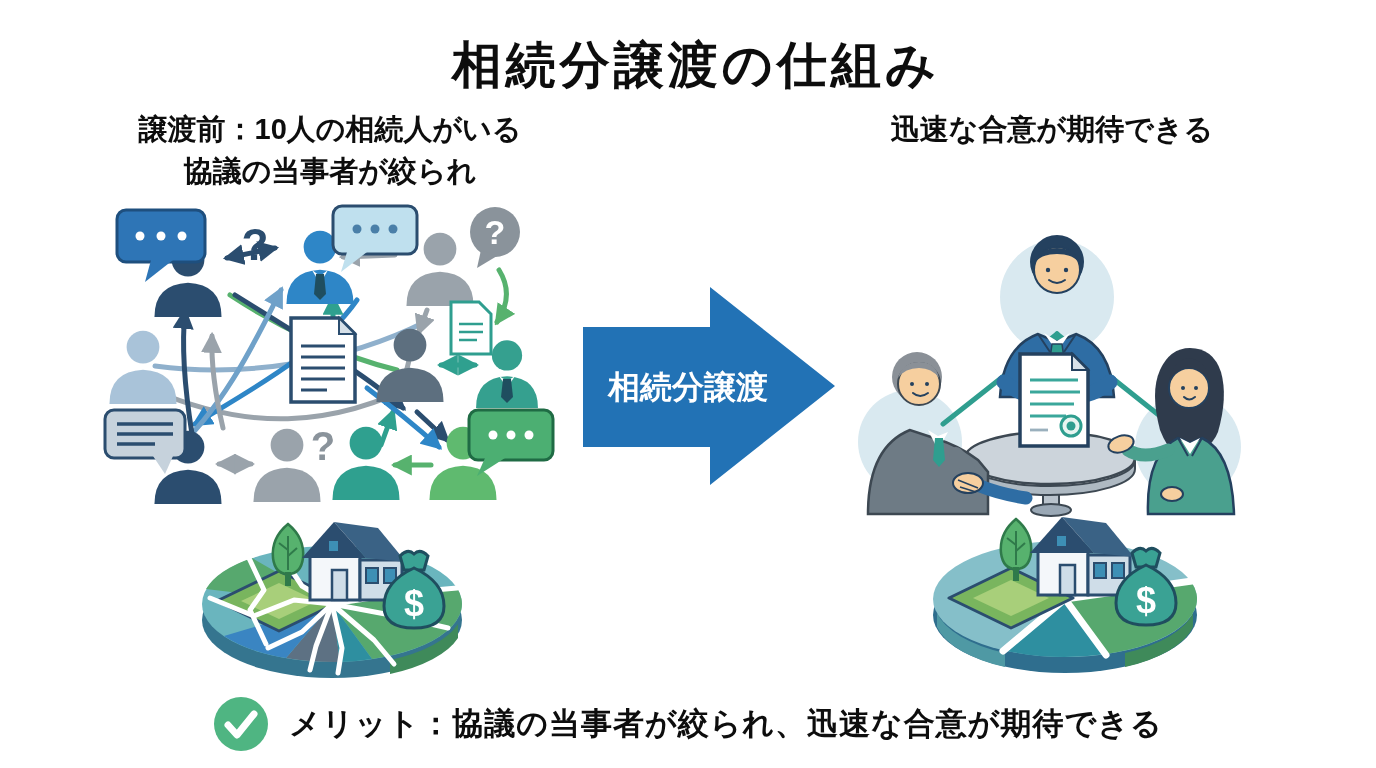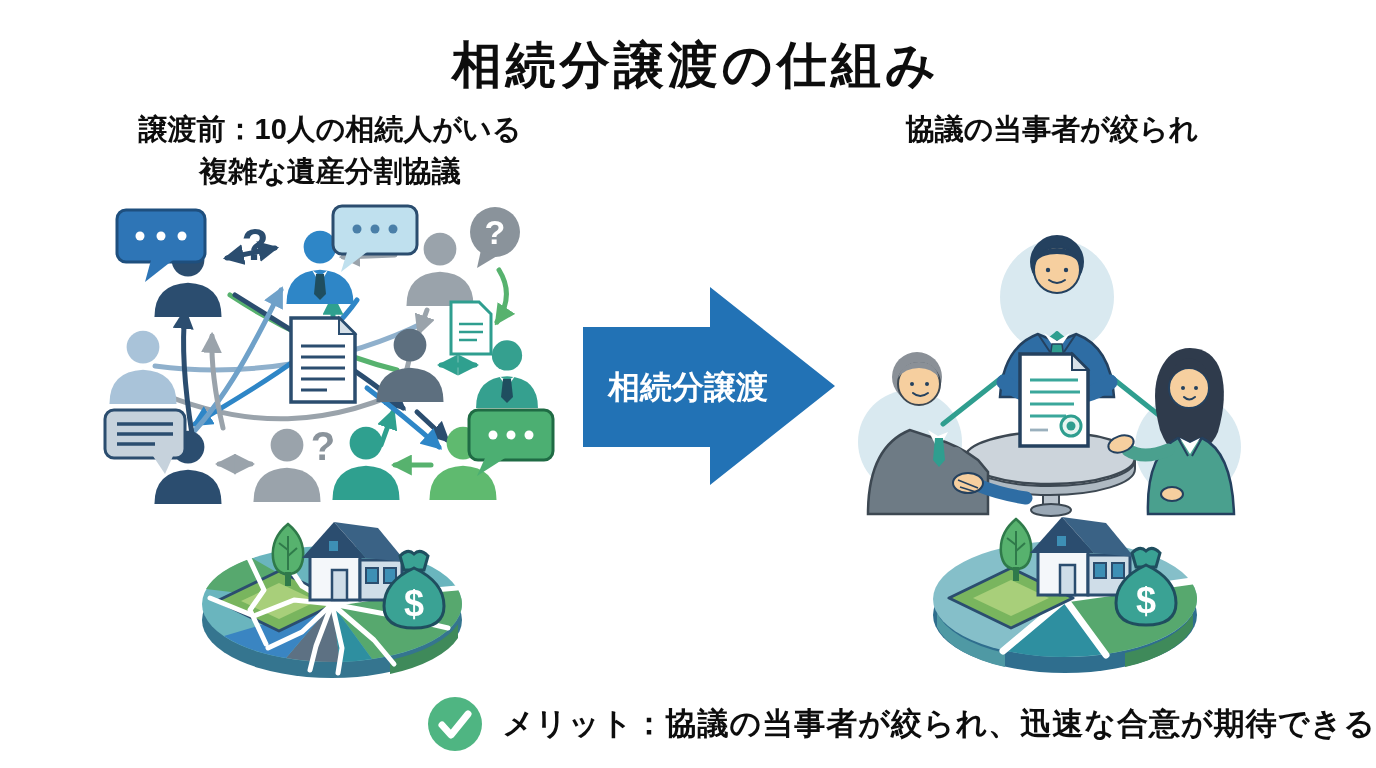--- a/index.html
+++ b/index.html
@@ -10,21 +10,21 @@
   .heading{position:absolute;top:108px;text-align:center;font-size:29px;font-weight:700;line-height:1.45;}
   .heading span{display:block;}
   .heading.before{left:85px;width:490px;}
   .heading.after{left:812px;width:480px;}
   .network{position:absolute;left:95px;top:198px;}
   .arrowsvg{position:absolute;left:578px;top:282px;}
   .arrowsvg text{font-family:"Liberation Sans", sans-serif;font-weight:800;}
   .meeting{position:absolute;left:838px;top:192px;}
   .pie-before{position:absolute;left:190px;top:498px;}
   .pie-after{position:absolute;left:920px;top:493px;}
-  .merit{position:absolute;top:696px;left:0;width:100%;display:flex;justify-content:flex-end;
+  .merit{position:absolute;top:696px;left:0;width:100%;display:flex;justify-content:center;
          align-items:center;gap:20px;}
   .merit .merit-label{font-size:31px;font-weight:800;letter-spacing:1px;}
   svg text.qmark{font-family:"Liberation Sans", sans-serif;font-weight:800;}
 </style>
 </head>
 <body>
 
 <div class="page">
 
   <svg width="0" height="0" style="position:absolute" aria-hidden="true">
@@ -57,25 +57,25 @@
         <path d="M36,22 Q6,36 6,60 Q6,82 36,82 Q66,82 66,60 Q66,36 36,22 Z" fill="#3aa294" stroke="#1f4e5f" stroke-width="3"></path>
         <text x="36" y="70" text-anchor="middle" font-size="36" font-weight="800" fill="#ffffff">$</text>
       </g>
     </defs>
   </svg>
 
   <h1 class="title">相続分譲渡の仕組み</h1>
 
   <div class="heading before">
     <span>譲渡前：10人の相続人がいる</span>
-    <span>複雑な遺産分割協議</span>
+    <span>協議の当事者が絞られ</span>
   </div>
 
   <div class="heading after">
-    <span>協議の当事者が絞られ</span>
+    <span>迅速な合意が期待できる</span>
   </div>
 
   <svg class="network" width="470" height="315" viewBox="0 0 470 315">
     <defs>
       <marker id="m-navy" viewBox="0 0 10 10" refX="8" refY="5" markerWidth="4.2" markerHeight="4.2" orient="auto-start-reverse">
           <path d="M0,0L10,5L0,10z" fill="#2b4d6f"></path>
         </marker>
       <marker id="m-blue" viewBox="0 0 10 10" refX="8" refY="5" markerWidth="4.2" markerHeight="4.2" orient="auto-start-reverse">
           <path d="M0,0L10,5L0,10z" fill="#2e86c7"></path>
         </marker>

